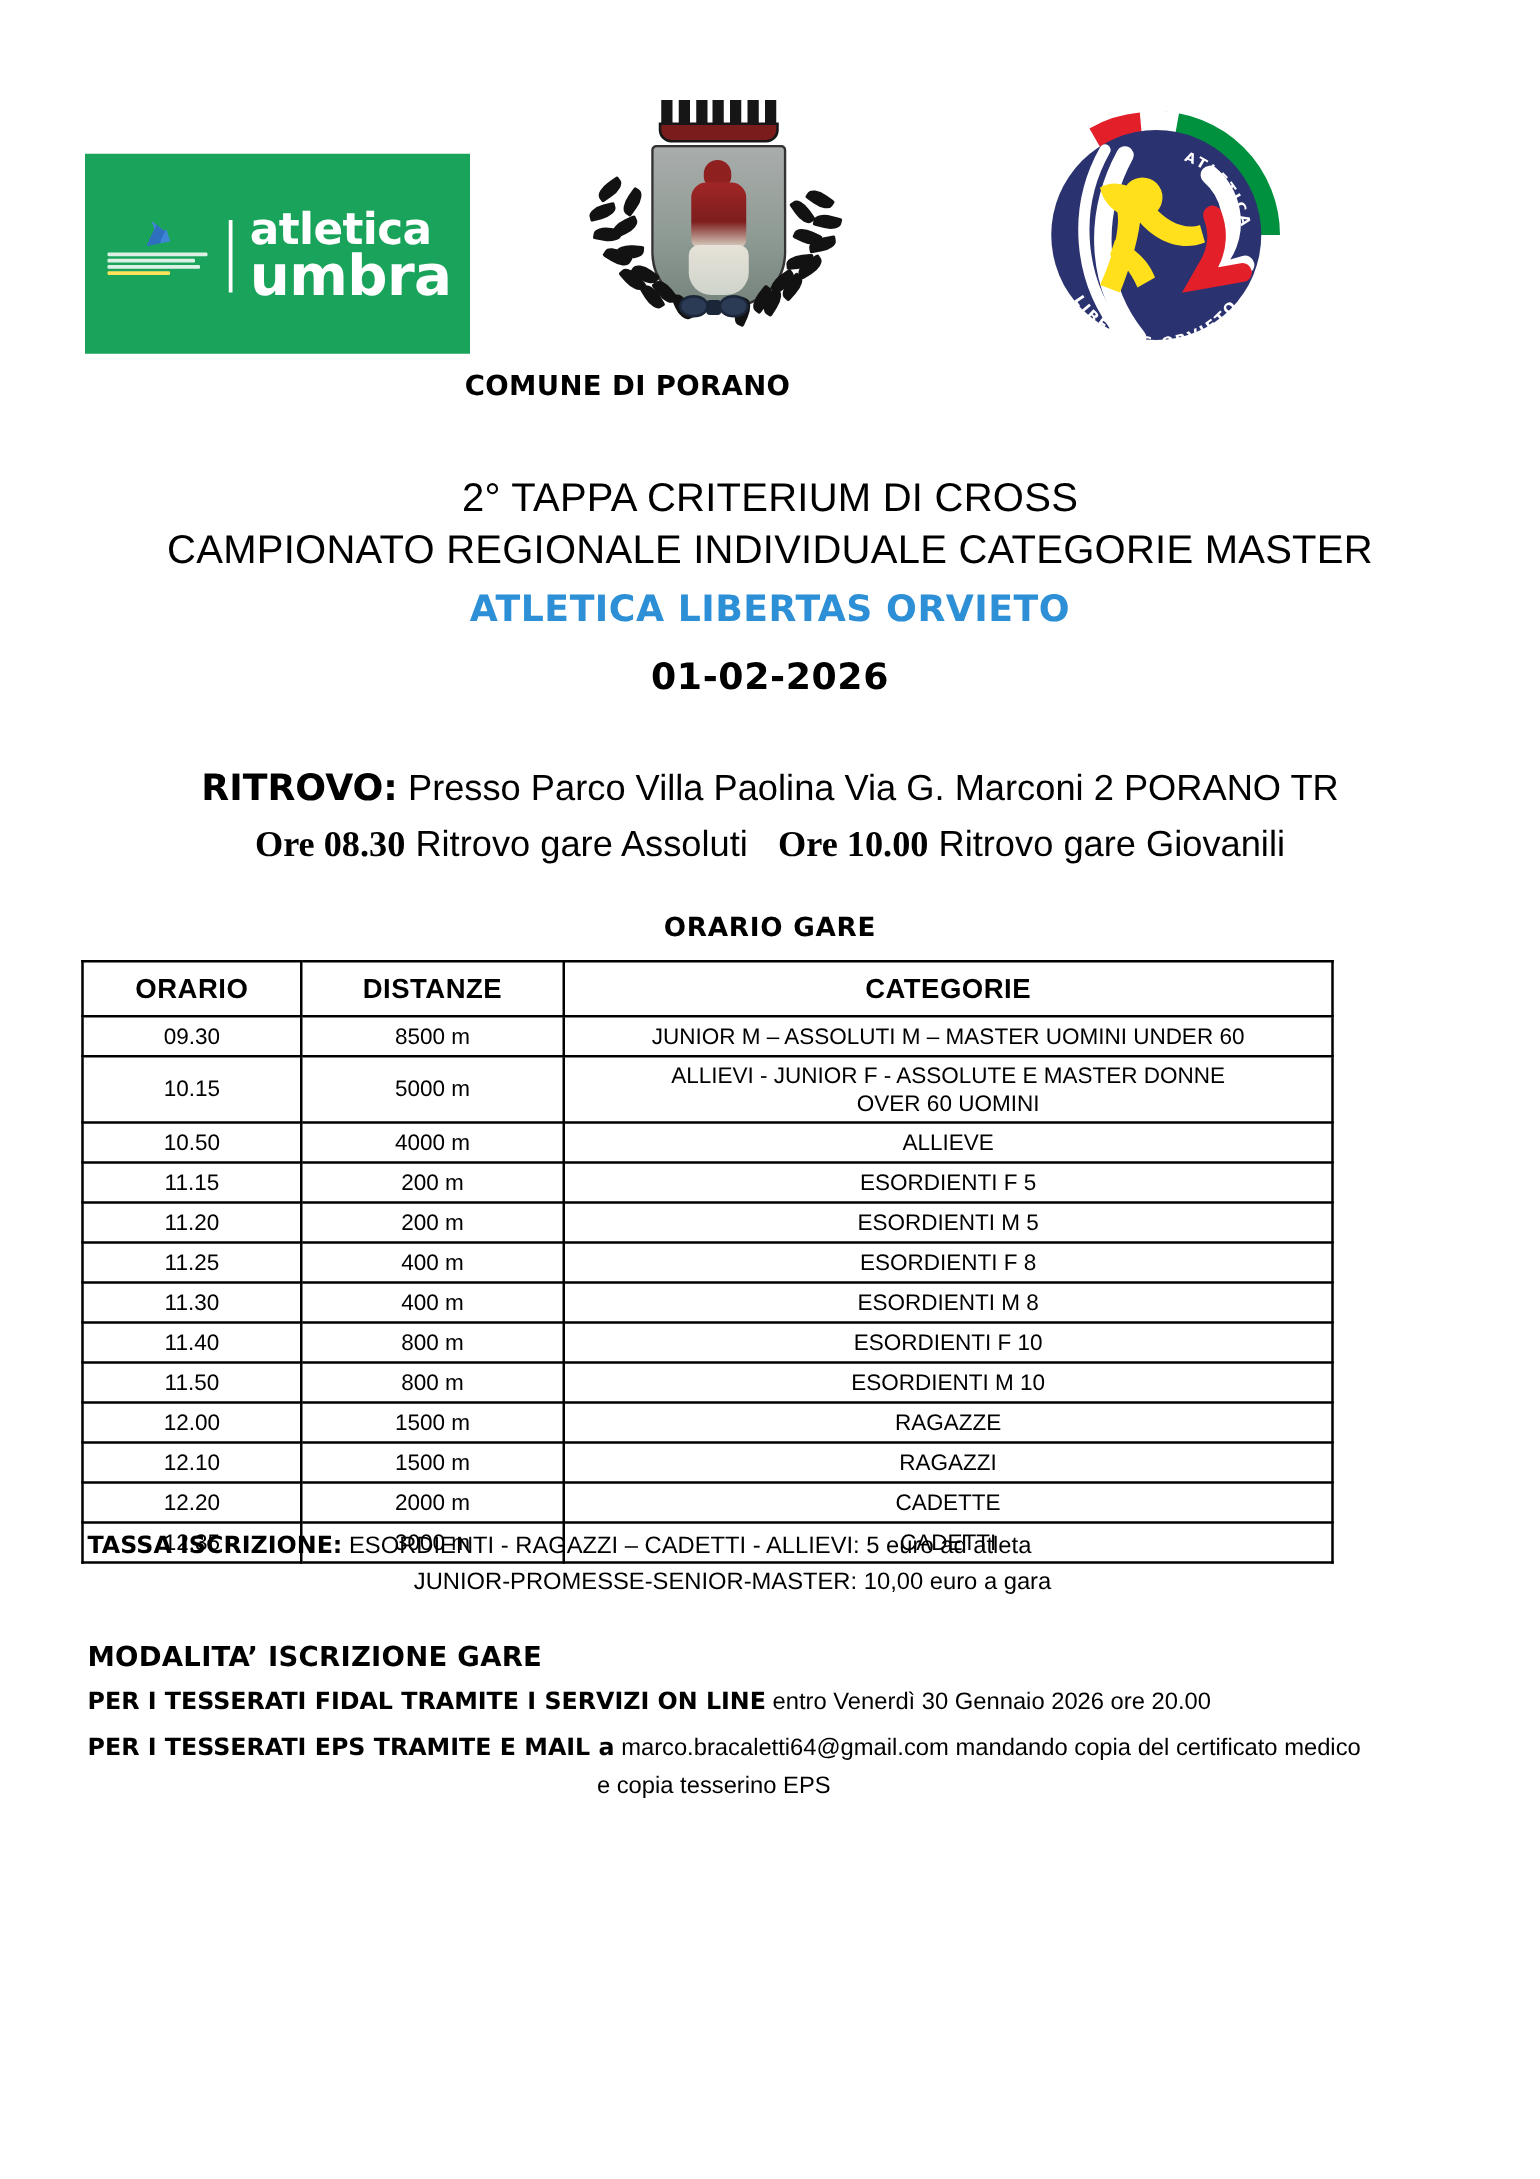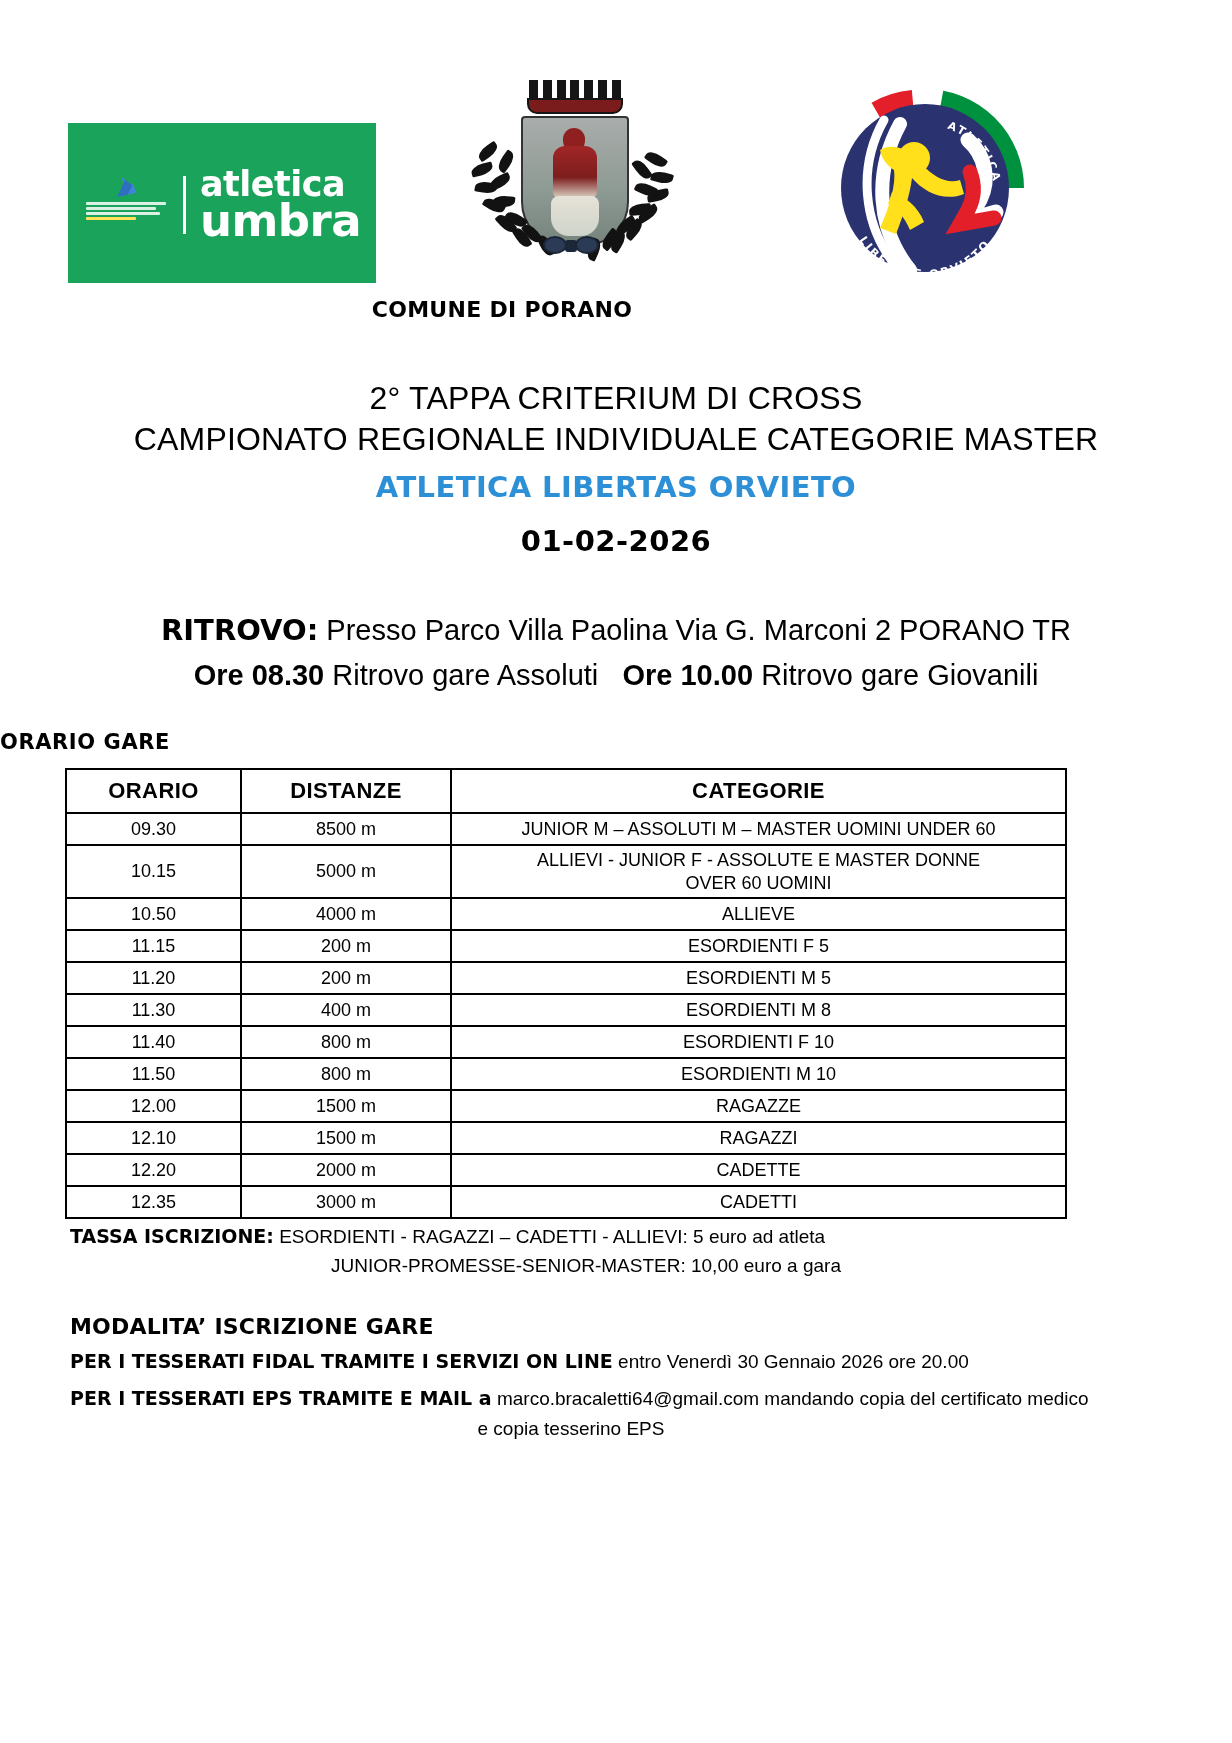--- a/index.html
+++ b/index.html
@@ -276,35 +276,36 @@
     top: 608px;
     left: 0;
     width: 1232px;
     text-align: center;
   }
   .meet-line {
     font-size: 29px;
     line-height: 1.55;
   }
   .meet-line b {
-    font-family: Liberation Sans, sans-serif;
+    font-family: Liberation Serif, serif;
     font-weight: bold;
     margin-top: 40px;
   }
   .meet-line .lbl {
     font-family: "DejaVu Sans", sans-serif;
     font-weight: bold;
   }
 
   
   .table-caption {
     position: absolute;
     top: 730px;
     left: 0;
     width: 1232px;
+    text-align: center;
     font-family: "DejaVu Sans", sans-serif;
     font-weight: bold;
     font-size: 21px;
     letter-spacing: 0.6px;
   }
   table.schedule {
     position: absolute;
     top: 768px;
     left: 65px;
     width: 1000px;
@@ -567,20 +568,25 @@
         <td>11.15</td>
         <td>200 m</td>
         <td>ESORDIENTI F 5</td>
       </tr>
       <tr>
         <td>11.20</td>
         <td>200 m</td>
         <td>ESORDIENTI M 5</td>
       </tr>
       <tr>
+        <td>11.25</td>
+        <td>400 m</td>
+        <td>ESORDIENTI F 8</td>
+      </tr>
+      <tr>
         <td>11.30</td>
         <td>400 m</td>
         <td>ESORDIENTI M 8</td>
       </tr>
       <tr>
         <td>11.40</td>
         <td>800 m</td>
         <td>ESORDIENTI F 10</td>
       </tr>
       <tr>

